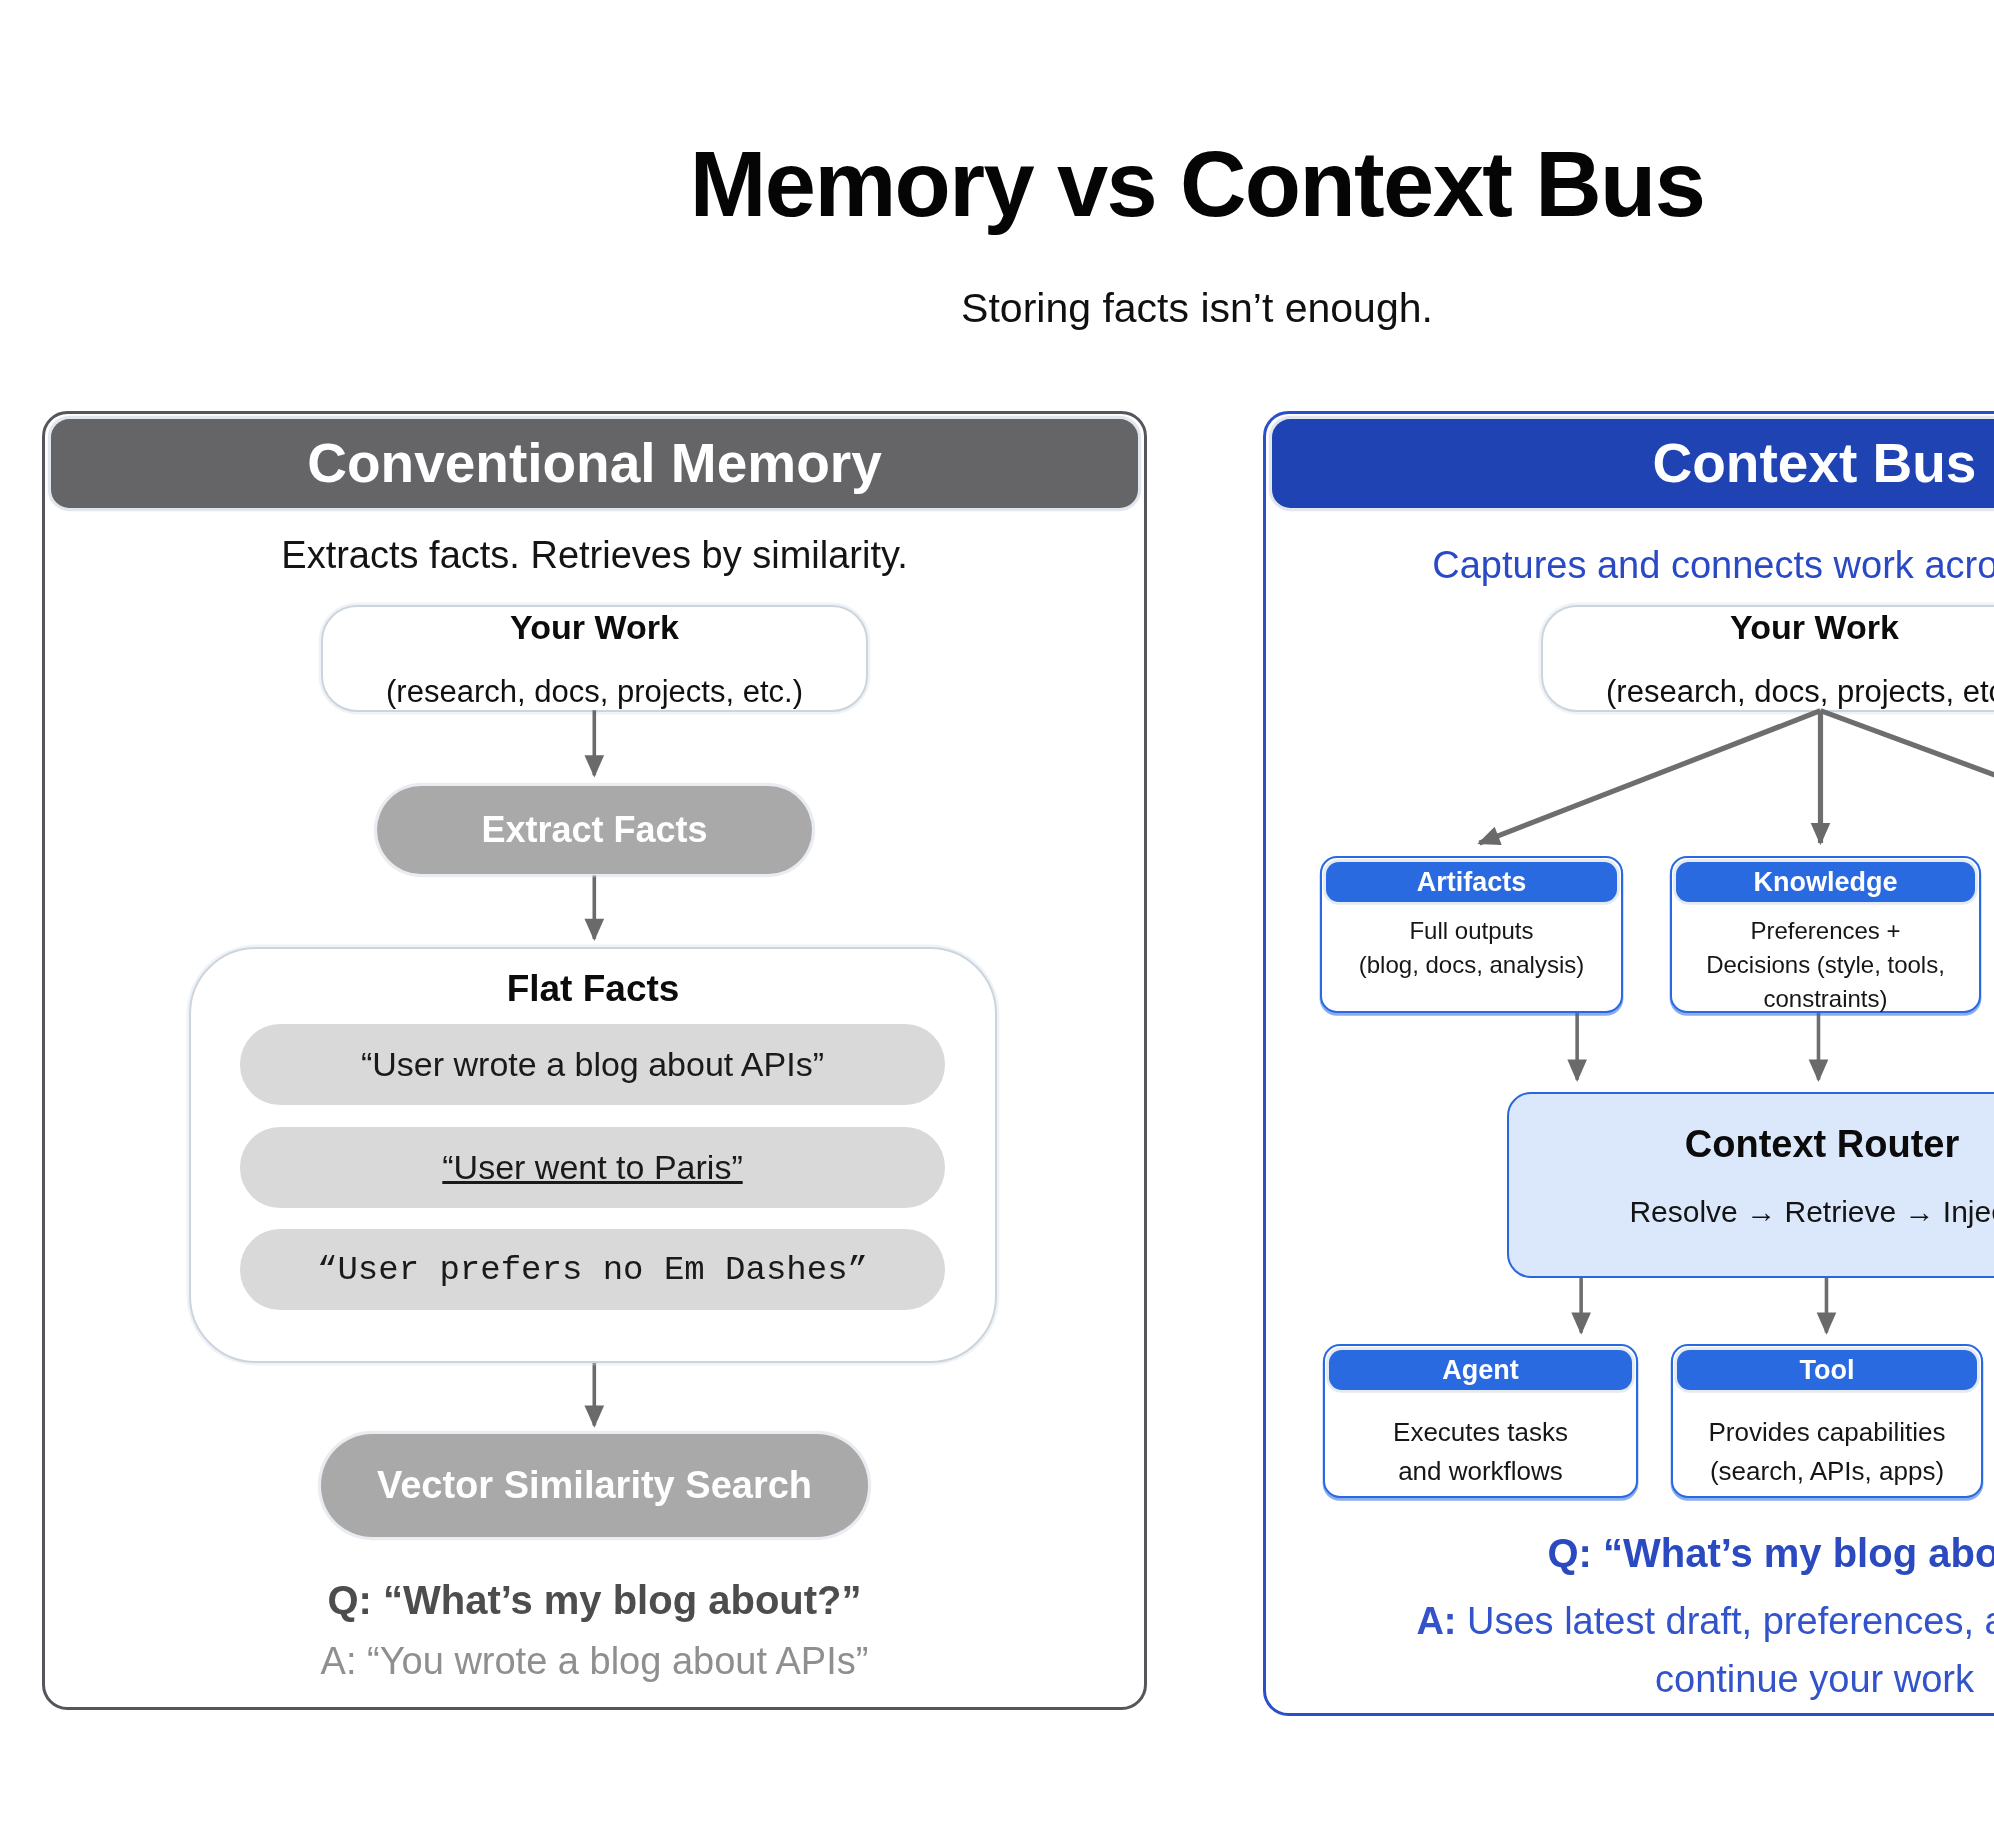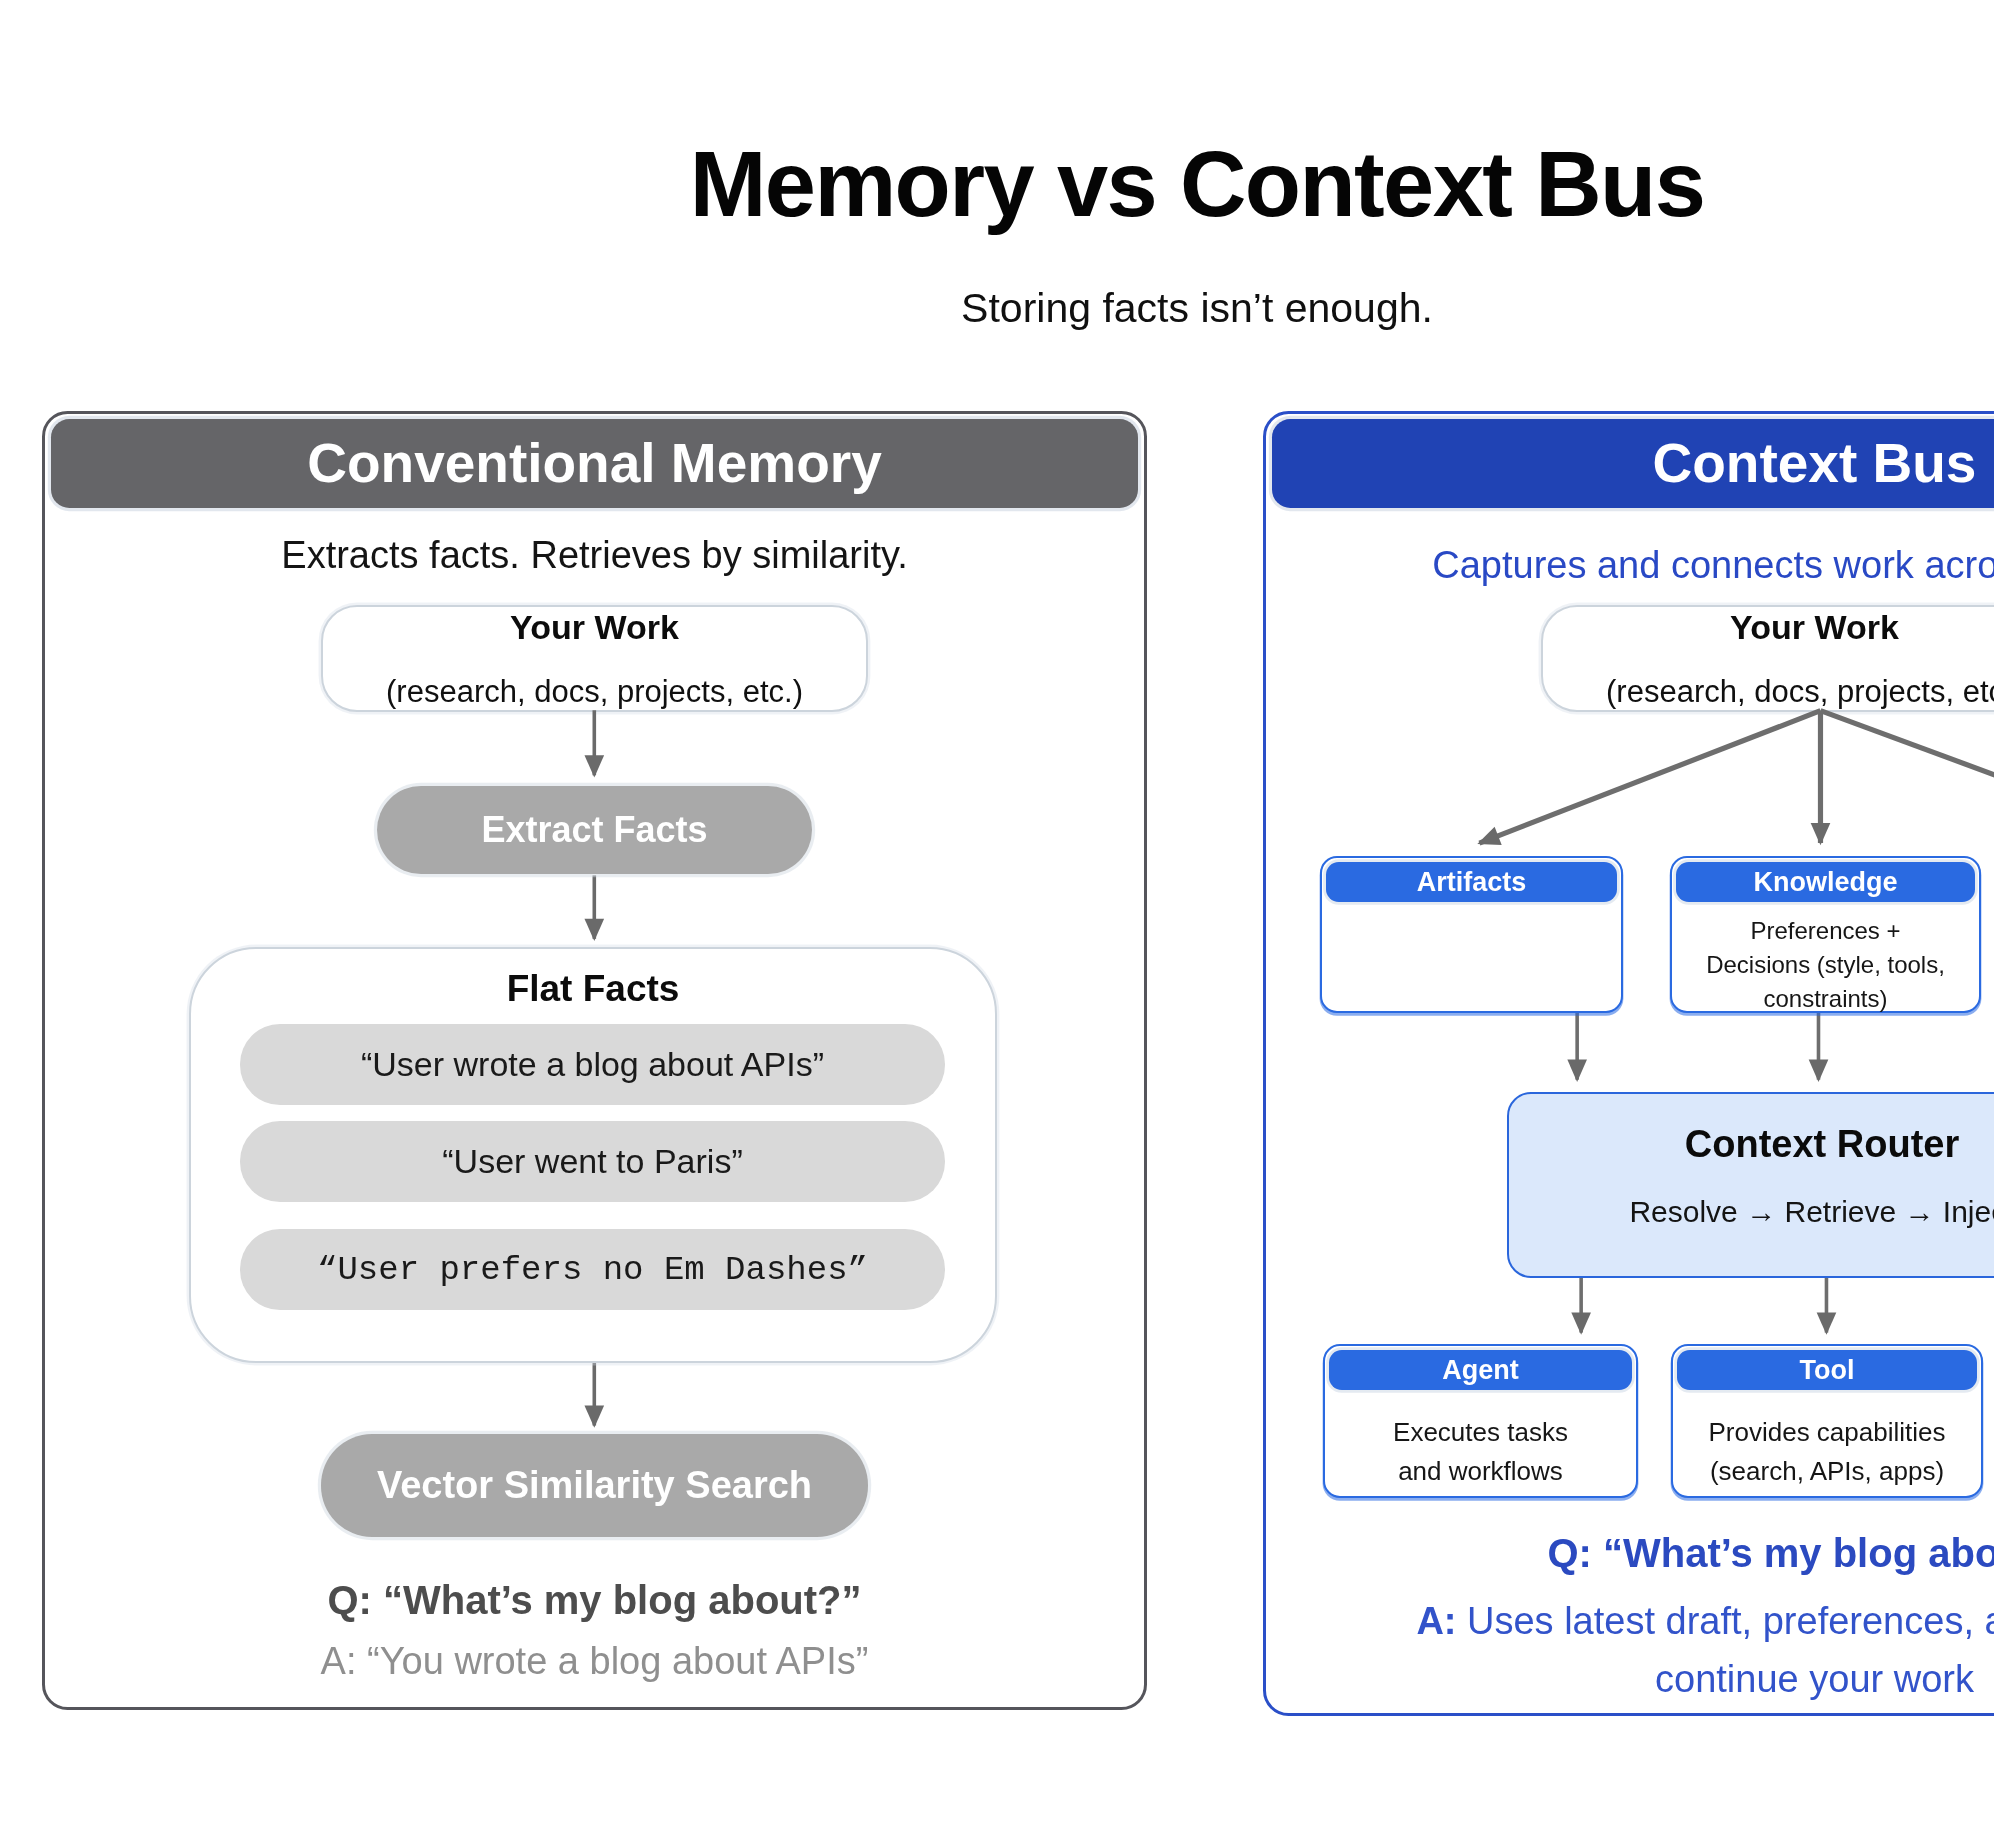--- a/index.html
+++ b/index.html
@@ -50,21 +50,21 @@
   #flat-box{
     position:absolute;left:144px;top:533px;width:804px;height:412px;background:#fff;
     border:2px solid #ccd4dc;border-radius:67px;
     box-shadow:0 0 0 2.4px rgba(210,218,228,.35);
   }
   #flat-title{position:absolute;top:19px;left:0;width:100%;text-align:center;font-size:37px;font-weight:700;color:#0c0c0c;}
   .fact-pill{
     position:absolute;left:49px;width:705px;height:81px;border-radius:40px;background:#d9d9d9;
     display:flex;align-items:center;justify-content:center;font-size:34px;color:#1a1a1a;
   }
-  .fact-0{top:75px;} .fact-1{top:172px;} .fact-2{top:280px;font-family:Liberation Mono, monospace;}
+  .fact-0{top:75px;} .fact-1{top:178px;text-decoration:underline;} .fact-2{top:280px;font-family:Liberation Mono, monospace;}
 
   #left-q{position:absolute;top:1164px;left:0;width:100%;text-align:center;font-size:40px;font-weight:700;color:#4d4d4d;}
   #left-a{position:absolute;top:1226px;left:0;width:100%;text-align:center;font-size:38px;color:#8f8f8f;}
 
   .mini-box{
     position:absolute;background:#fff;border:2px solid #2a6ae1;border-radius:17px;
     box-shadow:0 2.4px 0 0.4px rgba(42,106,225,.55);
   }
   .mini-head{
     position:absolute;left:4px;right:4px;top:4px;height:40px;border-radius:12.8px;background:#2a6ae1;
@@ -162,20 +162,24 @@
       <line x1="1385" y1="1500" x2="1385" y2="1668" stroke="#6e6e6e" stroke-width="9" marker-end="url(#ah2)"></line>
       <line x1="2025" y1="1500" x2="2025" y2="1668" stroke="#6e6e6e" stroke-width="9" marker-end="url(#ah2)"></line>
 
       <line x1="790" y1="2162" x2="790" y2="2302" stroke="#6e6e6e" stroke-width="9" marker-end="url(#ah2)"></line>
       <line x1="1405" y1="2162" x2="1405" y2="2302" stroke="#6e6e6e" stroke-width="9" marker-end="url(#ah2)"></line>
       <line x1="2070" y1="2162" x2="2070" y2="2302" stroke="#6e6e6e" stroke-width="9" marker-end="url(#ah2)"></line>
     </svg>
 
     <div id="box-artifacts" class="mini-box src">
       <div class="mini-head">Artifacts</div>
+      <div class="mini-body">
+        <span>Full outputs</span>
+        <span>(blog, docs, analysis)</span>
+      </div>
     </div>
 
     <div id="box-knowledge" class="mini-box src">
       <div class="mini-head">Knowledge</div>
       <div class="mini-body">
         <span>Preferences +</span>
         <span>Decisions (style, tools,</span>
         <span>constraints)</span>
       </div>
     </div>

